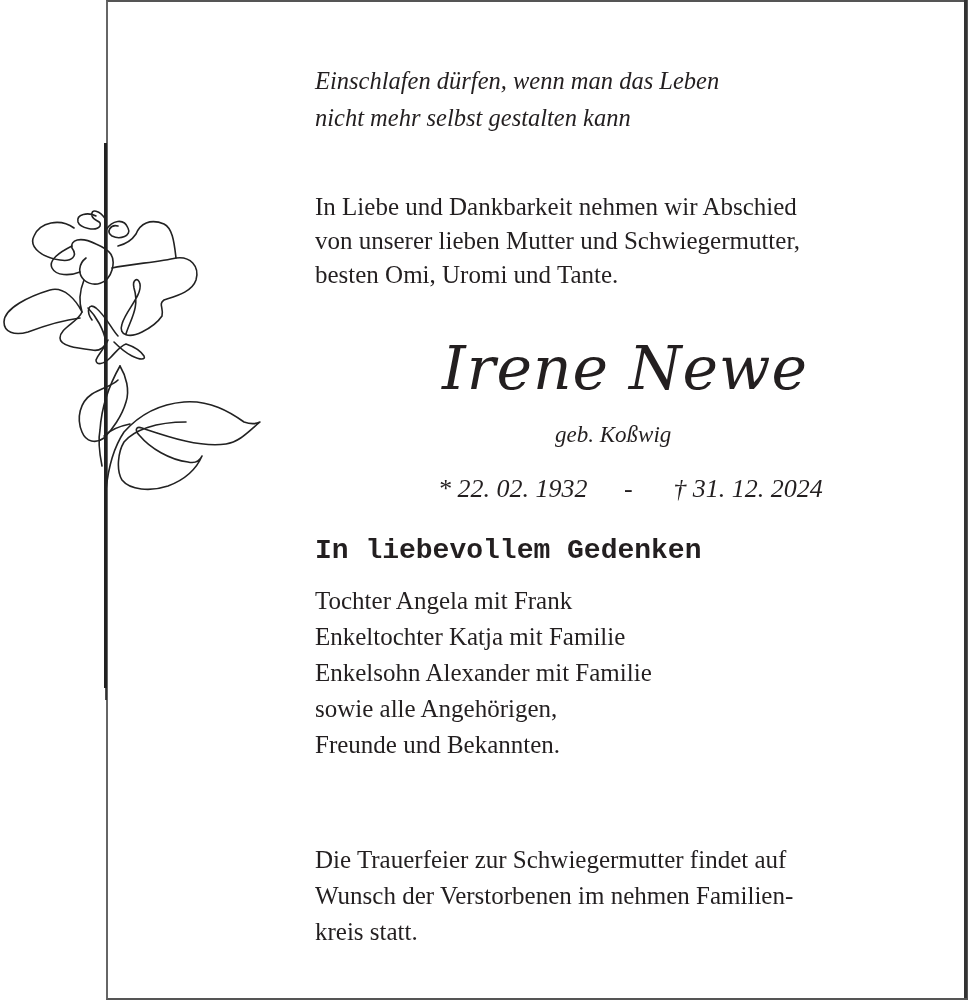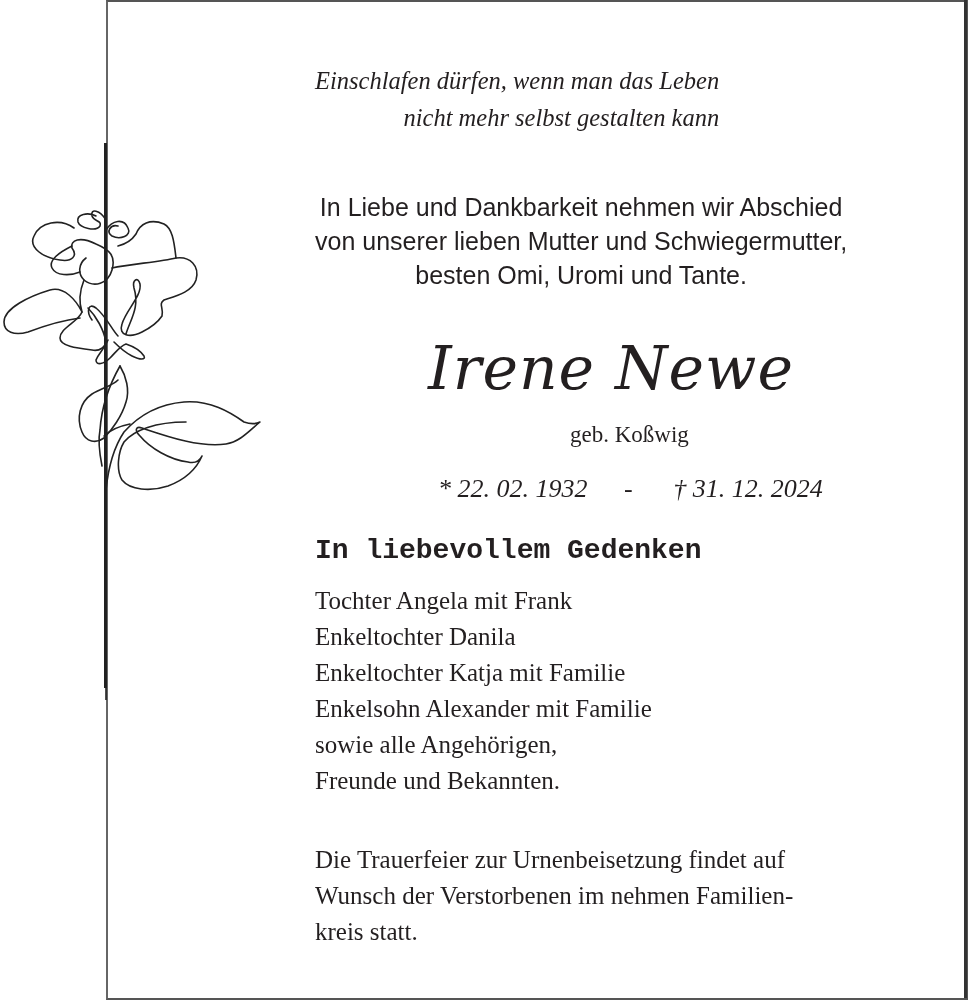--- a/index.html
+++ b/index.html
@@ -2,24 +2,24 @@
 <html><head>
 <meta charset="utf-8">
 <style>
   html, body { margin: 0; padding: 0; background: #ffffff; }
   body { width: 968px; height: 1000px; position: relative; overflow: hidden; font-family: "DejaVu Serif", "Liberation Serif", serif; color: #231f20; }
   .frame { position: absolute; left: 106px; top: 0; width: 858px; height: 996px; border: 2px solid #555; border-left: 2px solid #666; box-sizing: content-box; }
   .frame-right { position: absolute; left: 964px; top: 0; width: 3px; height: 998px; background: #333; }
   .stem-line { position: absolute; left: 104px; top: 143px; width: 3px; height: 545px; background: #222; }
   .rose { position: absolute; left: 0; top: 140px; width: 270px; height: 560px; }
   .motto { position: absolute; left: 315px; top: 62px; font-family: "Liberation Serif", serif; font-style: italic; font-size: 24.5px; line-height: 37px; }
-  .motto div { white-space: nowrap; text-align: right; }
-  .intro { position: absolute; left: 315px; top: 190px; font-family: Liberation Sans, sans-serif; font-size: 25px; line-height: 34px; white-space: nowrap; text-align: center; }
-  .name { position: absolute; left: 428px; top: 328px; width: 380px; font-family: "DejaVu Serif", serif; font-style: italic; font-size: 60px; line-height: 80px; letter-spacing: 1px; white-space: nowrap; }
-  .birthname { position: absolute; left: 570px; top: 422px; font-family: "Liberation Serif", serif; font-size: 23px; white-space: nowrap; text-align: right; }
+  .motto div { white-space: nowrap; }
+  .intro { position: absolute; left: 315px; top: 190px; font-family: Liberation Serif, serif; font-size: 25px; line-height: 34px; white-space: nowrap; }
+  .name { position: absolute; left: 428px; top: 328px; width: 380px; font-family: "DejaVu Serif", serif; font-style: italic; font-size: 60px; line-height: 80px; letter-spacing: 1px; white-space: nowrap; text-align: right; }
+  .birthname { position: absolute; left: 555px; top: 422px; font-family: "Liberation Serif", serif; font-style: italic; font-size: 23px; white-space: nowrap; text-align: right; }
   .dates { position: absolute; left: 438px; top: 474px; font-family: "Liberation Serif", serif; font-style: italic; font-size: 26px; white-space: nowrap; }
   .dates span { display: inline-block; }
   .dates .sep { margin: 0 34px 0 30px; }
   .mourners-head { position: absolute; left: 315px; top: 535px; font-family: Liberation Mono, monospace; font-weight: bold; font-size: 28px; white-space: nowrap; }
   .mourners { position: absolute; left: 315px; top: 583px; font-family: "Liberation Serif", serif; font-size: 25px; line-height: 36px; white-space: nowrap; }
   .notice { position: absolute; left: 315px; top: 842px; font-family: "Liberation Serif", serif; font-size: 25px; line-height: 36px; white-space: nowrap; }
 </style>
 </head>
 <body>
 
@@ -66,24 +66,23 @@
 
 <div class="dates">
   <span>* 22. 02. 1932</span>
   <span class="sep">-</span>
   <span>† 31. 12. 2024</span>
 </div>
 
 <div class="mourners-head">In liebevollem Gedenken</div>
 <div class="mourners">
   <div>Tochter Angela mit Frank</div>
-  <div>Enkeltochter Danila</div>
   <div>Enkeltochter Katja mit Familie</div>
   <div>Enkelsohn Alexander mit Familie</div>
   <div>sowie alle Angehörigen,</div>
   <div>Freunde und Bekannten.</div>
 </div>
 
 <div class="notice">
-  <div>Die Trauerfeier zur Urnenbeisetzung findet auf</div>
+  <div>Die Trauerfeier zur Schwiegermutter findet auf</div>
   <div>Wunsch der Verstorbenen im nehmen Familien-</div>
   <div>kreis statt.</div>
 </div>
 
 </body></html>

